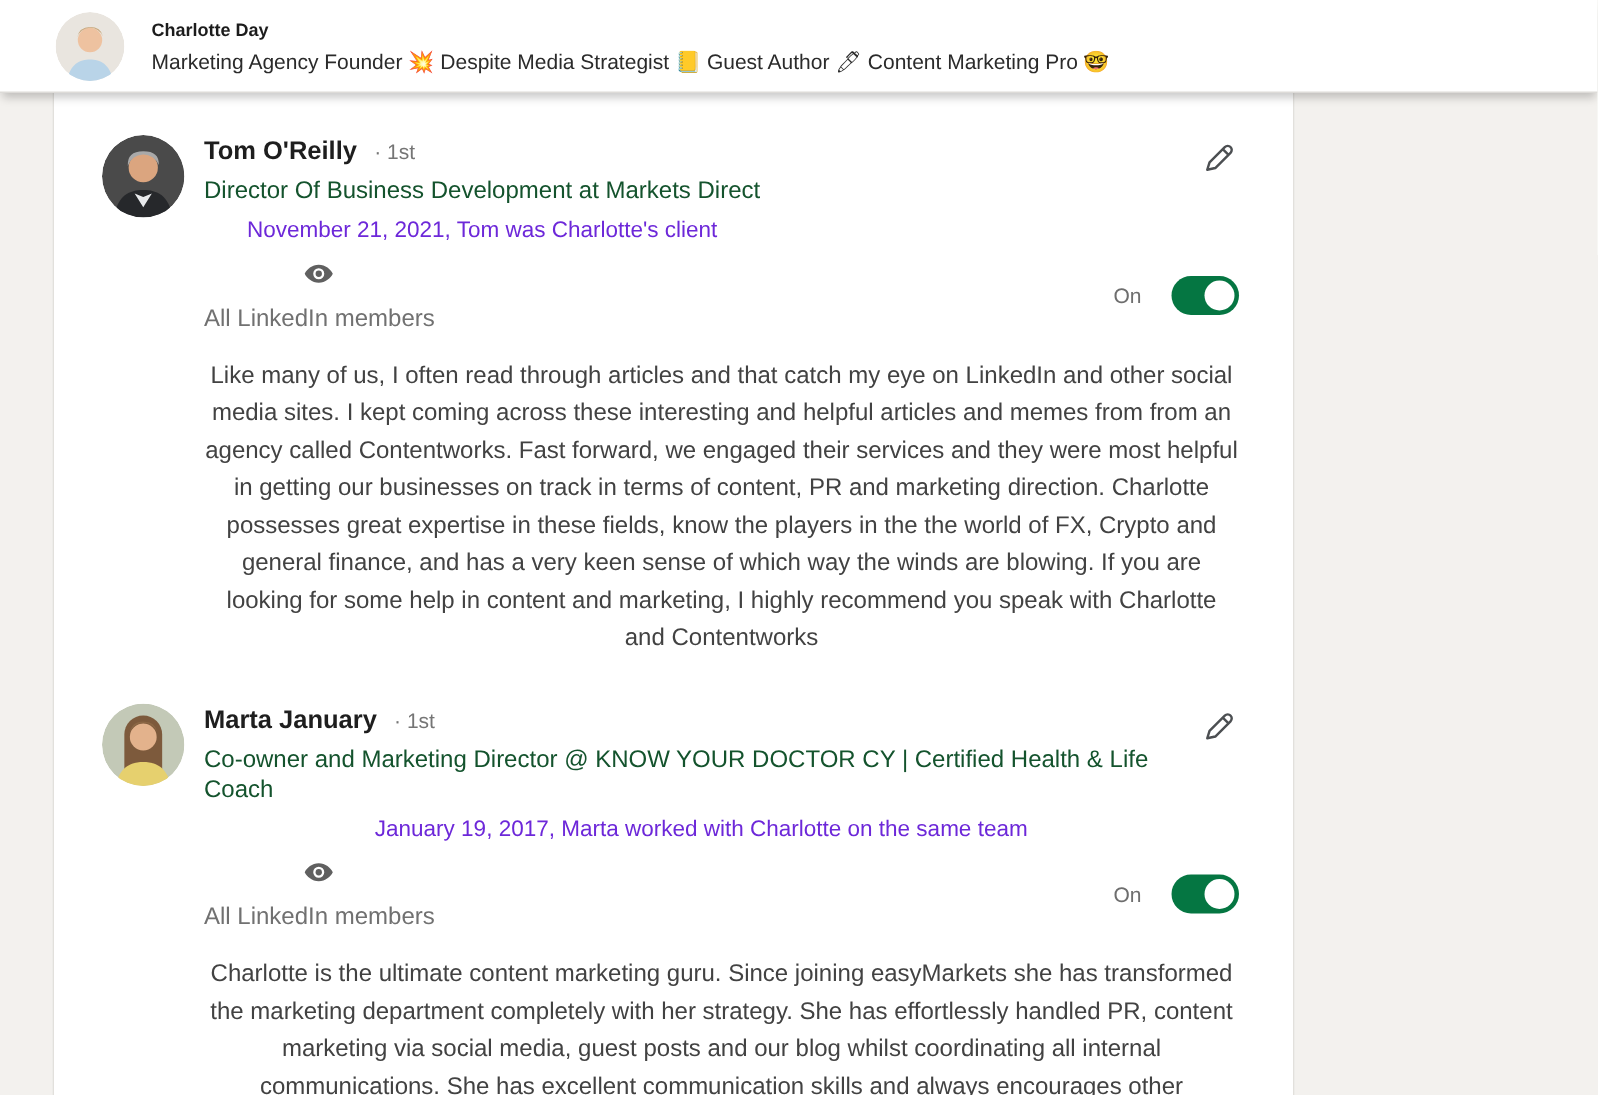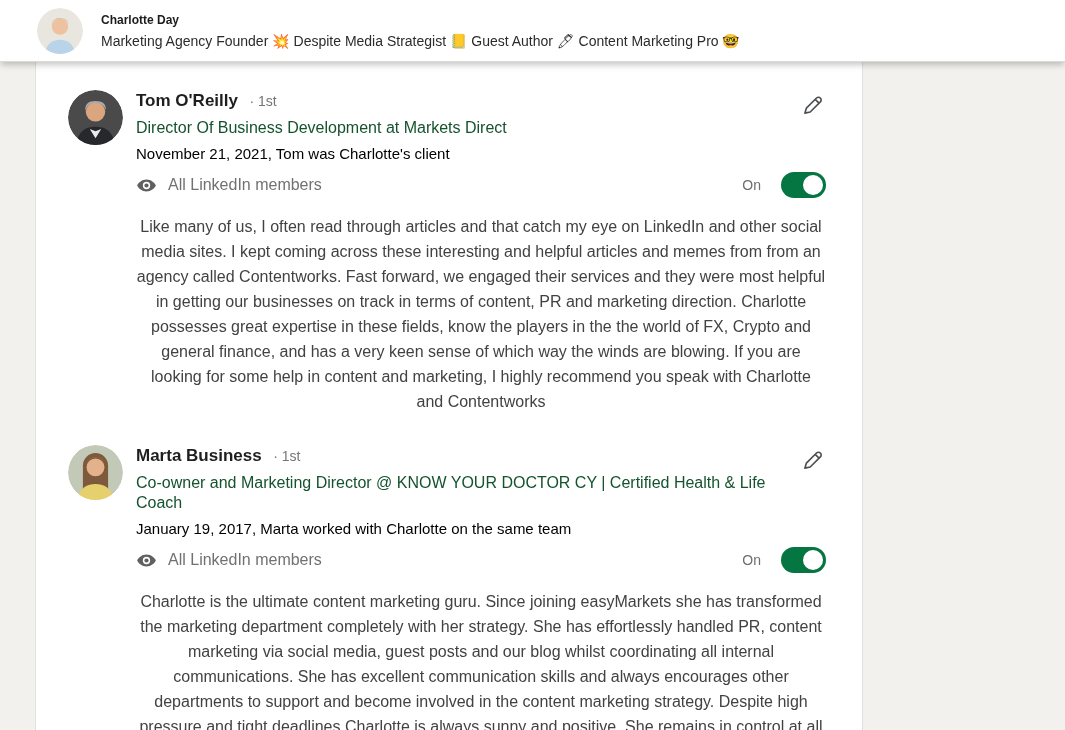--- a/index.html
+++ b/index.html
@@ -33,26 +33,26 @@
 
   .rec { display:flex; gap:13px; margin-bottom:31px; }
   .rec .avatar-lg { width:55px; height:55px; border-radius:50%; overflow:hidden; flex:0 0 55px; }
   .rec-main { flex:1; min-width:0; }
 
   .rec-top { display:flex; justify-content:space-between; align-items:flex-start; }
   .name-line { line-height:21px; }
   .rec-name { font-size:17px; font-weight:bold; color:#1e1e1e; cursor:pointer; }
   .rec-degree { font-size:14px; color:#757575; margin-left:7px; }
   .rec-headline { margin-top:6px; font-size:16px; color:#14532d; line-height:20px; }
-  .rec-date { margin-top:6px; font-size:15px; color:#000000; line-height:19px; }
+  .rec-date { margin-top:6px; font-size:15px; color:#6d28d9; line-height:19px;text-align:center; }
 
   .edit-btn { background:none; border:none; cursor:pointer; padding:2px; margin-top:2px; }
 
   .vis-row { margin-top:9px; display:flex; justify-content:space-between; align-items:center; }
-  .vis-left { display:flex; align-items:center; gap:11px; }
+  .vis-left { display:flex; align-items:center; gap:11px;flex-direction:column; }
   .vis-label { font-size:16px; color:#717171; }
   .toggle-wrap { display:flex; align-items:center; gap:20px; }
   .toggle-state { font-size:14px; color:#6e6e6e; }
   .toggle {
     position:relative; width:45px; height:26px; border-radius:13px;
     background:#057642; border:none; cursor:pointer; flex:0 0 45px;
   }
   .toggle .knob {
     position:absolute; top:3px; right:3px; width:20px; height:20px;
     border-radius:50%; background:#ffffff;
@@ -138,21 +138,21 @@
           <path d="M13 44 L13 18 a11 11 0 0 1 22 0 L35 44 Z" fill="#7d5a3c"></path>
           <path d="M8 48 C10 37 17 34 24 34 C31 34 38 37 40 48 Z" fill="#e6d06e"></path>
           <circle cx="24" cy="19.5" r="7.8" fill="#e3b28c"></circle>
           <path d="M16 17.5 a8.5 8.5 0 0 1 16 -1 q-1 -6 -8 -6 q-7 0 -8 7 z" fill="#8a6644"></path>
         </svg>
       </div>
       <div class="rec-main">
         <div class="rec-top">
           <div>
             <div class="name-line">
-              <span class="rec-name">Marta Business</span>
+              <span class="rec-name">Marta January</span>
               <span class="rec-degree">· 1st</span>
             </div>
             <div class="rec-headline">Co-owner and Marketing Director @ KNOW YOUR DOCTOR CY | Certified Health &amp; Life Coach</div>
             <div class="rec-date">January 19, 2017, Marta worked with Charlotte on the same team</div>
           </div>
           <button class="edit-btn">
             <svg width="23" height="23" viewBox="0 0 24 24">
               <path d="M4 20 L5.6 14.8 L16.2 4.2 C17.3 3.1 19.2 3.1 20.2 4.2 C21.3 5.2 21.3 7.1 20.2 8.2 L9.6 18.8 L4 20 Z M14.8 5.6 L18.8 9.6" fill="none" stroke="#4c4f52" stroke-width="1.7" stroke-linejoin="round"></path>
             </svg>
           </button>

